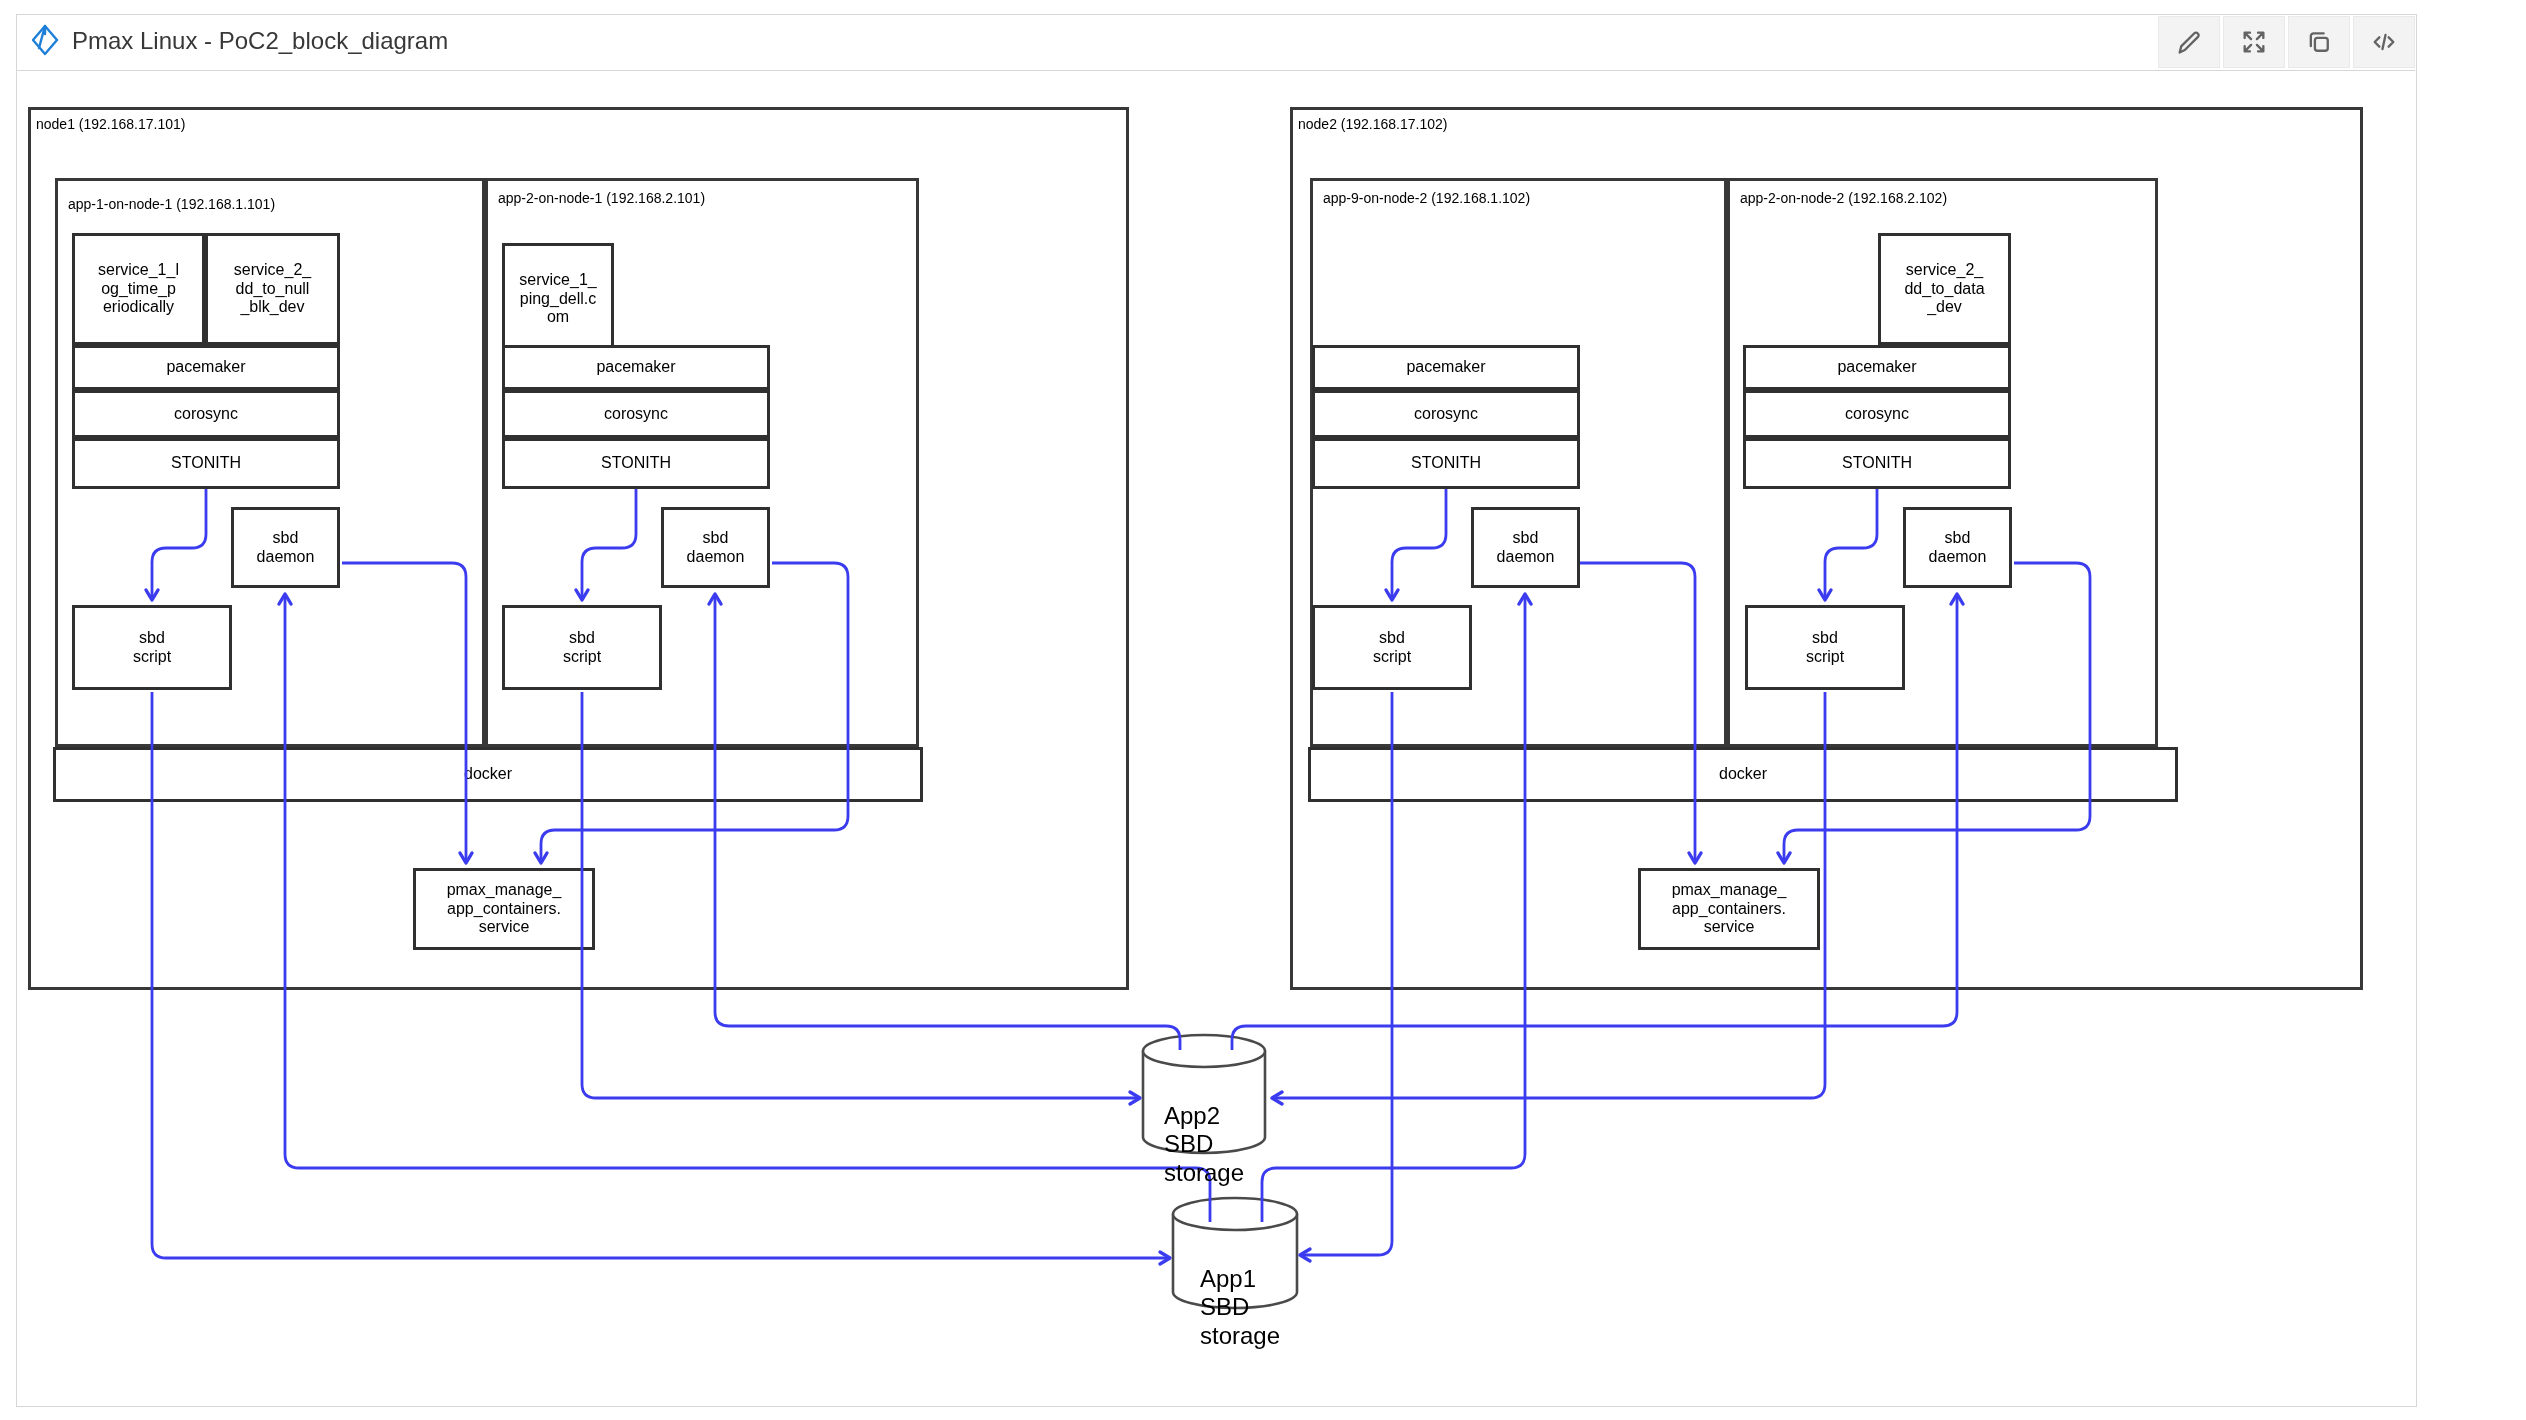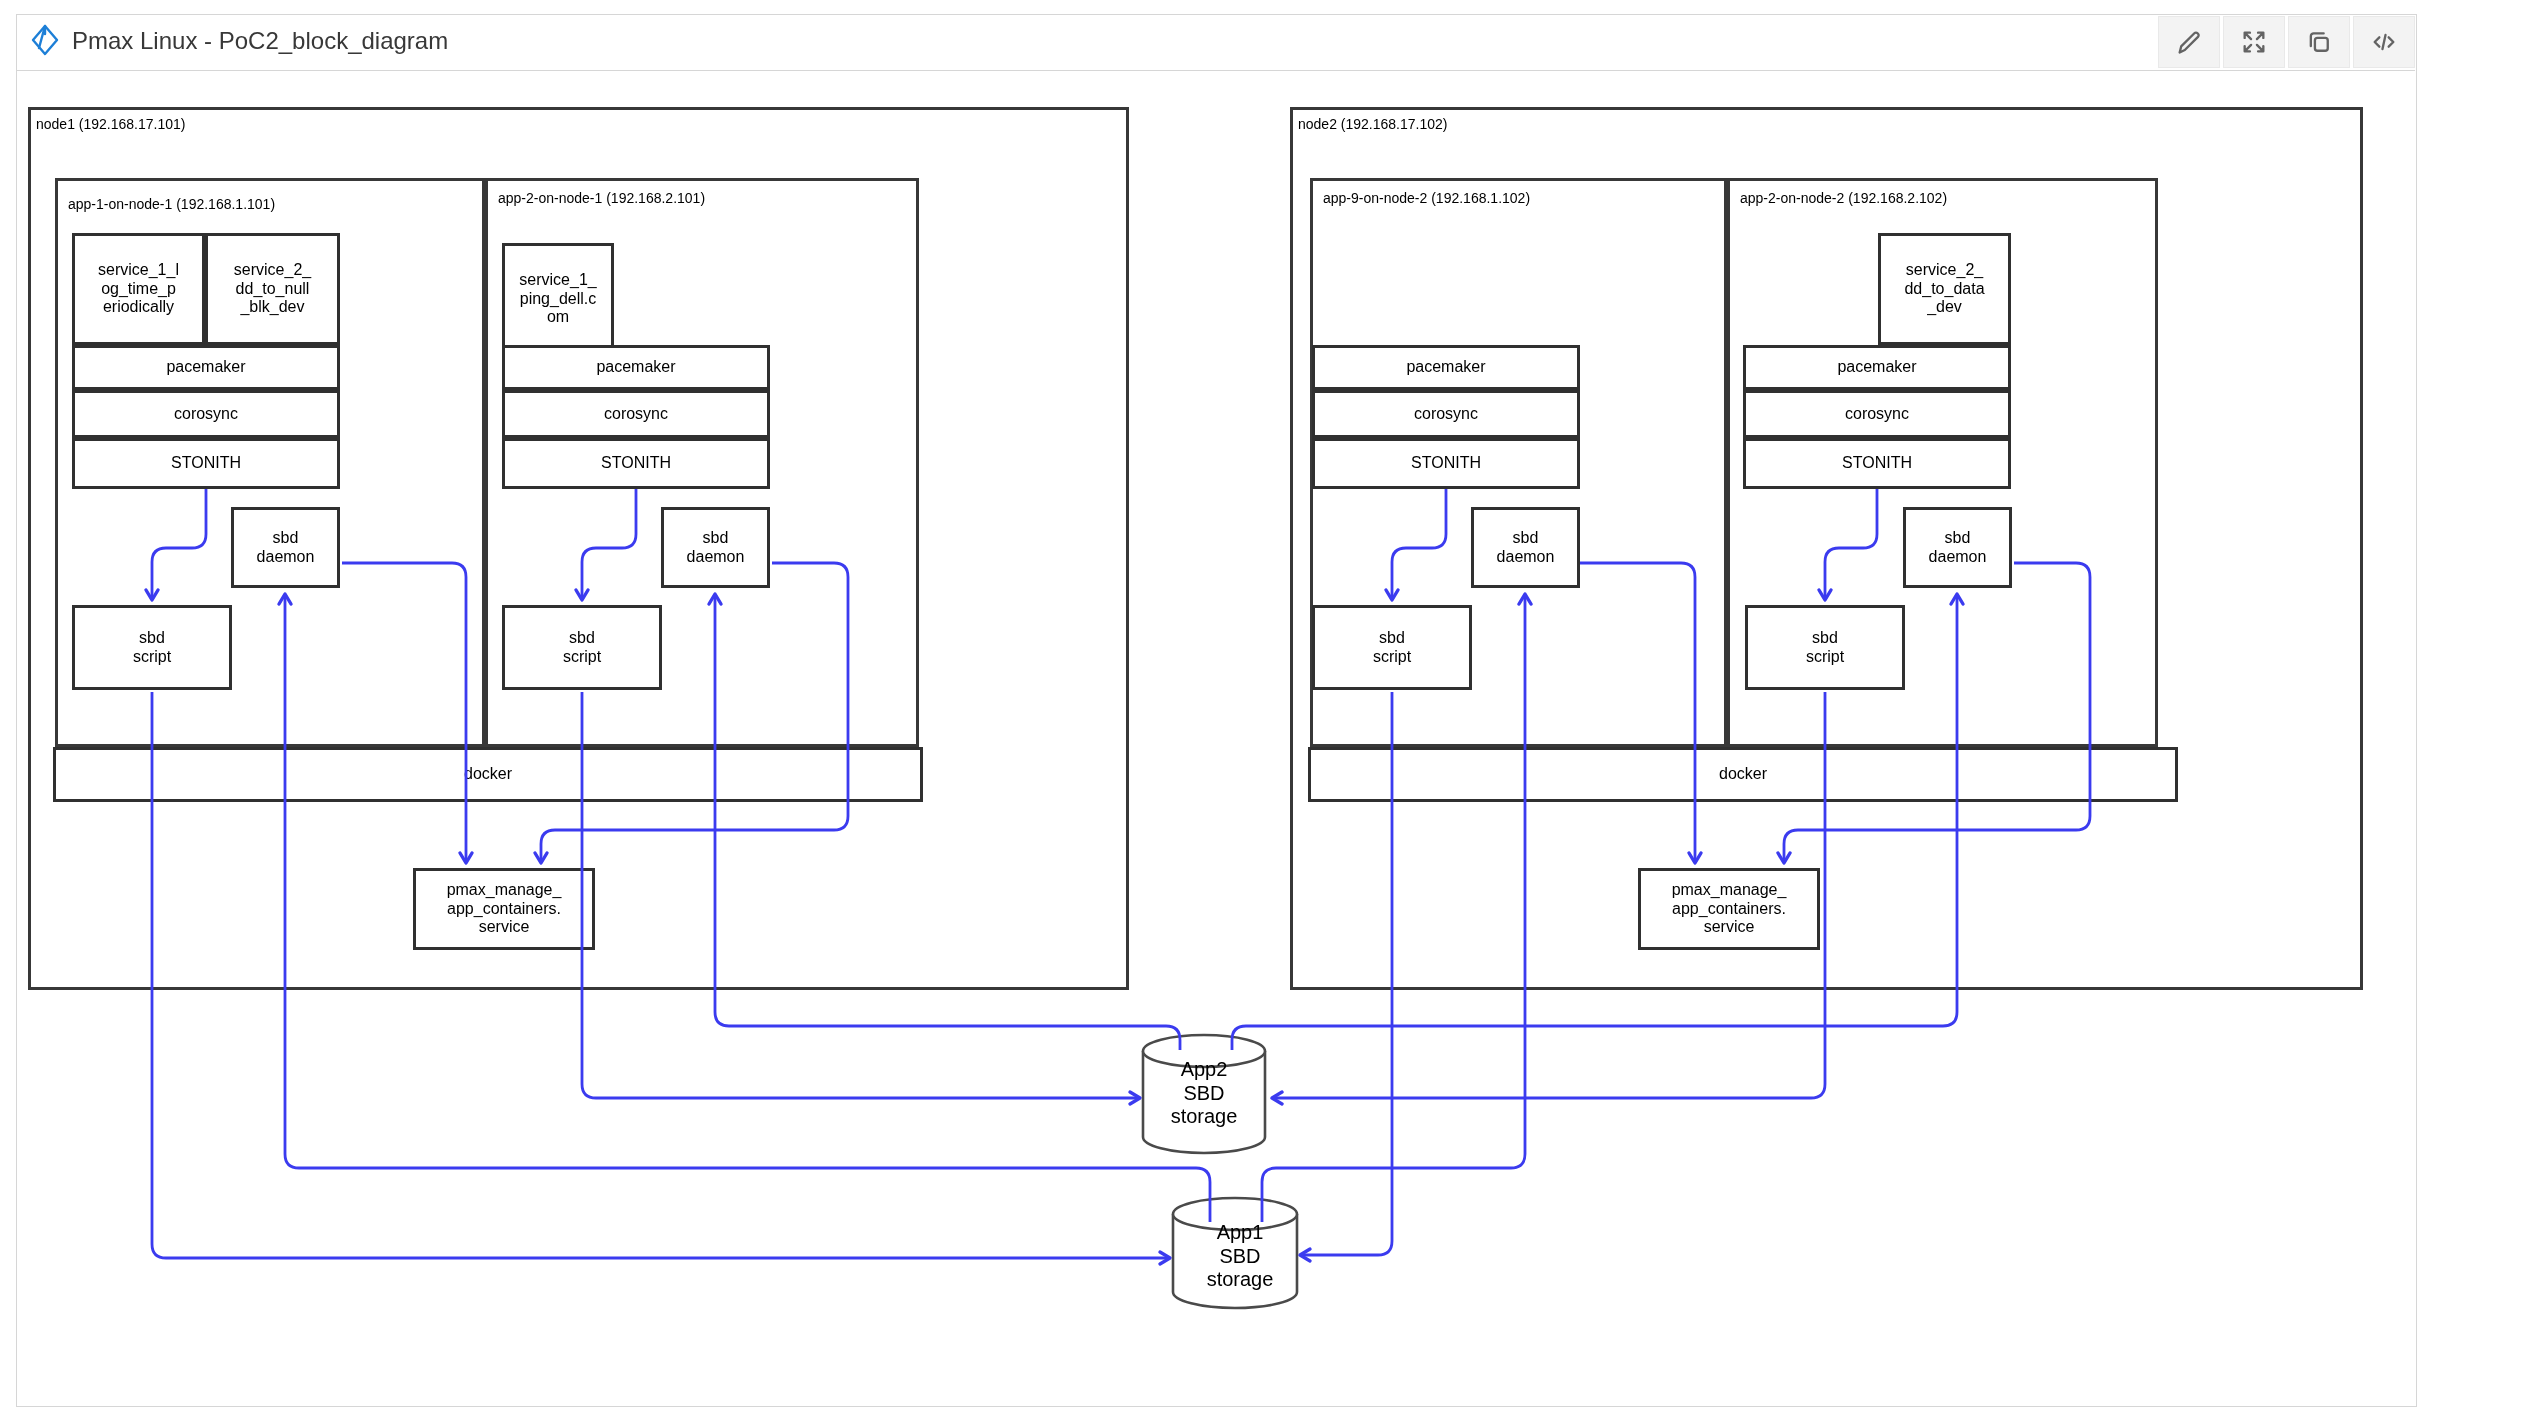--- a/index.html
+++ b/index.html
@@ -22,23 +22,23 @@
   .box{position:absolute;box-sizing:border-box;border:3px solid var(--border,#303030);
         background:#fff;z-index:2;display:flex;align-items:center;justify-content:center;
         text-align:center;white-space:pre-line;font-size:16px;line-height:1.16;}
   .free-title{position:absolute;z-index:3;font-size:14px;white-space:nowrap;}
 
   .overlay{position:absolute;left:0;top:0;z-index:5;pointer-events:none;}
   .edge{fill:none;stroke:var(--edge,#3b3bef);stroke-width:2.8px;}
   .edge-arrowhead{stroke:var(--edge,#3b3bef);fill:none;stroke-width:3.4px;
         stroke-linecap:round;stroke-linejoin:round;}
   .cyl{fill:#ffffff;stroke:#4a4a4a;stroke-width:2.6px;}
-  .storage-label{position:absolute;z-index:6;font-size:20px;line-height:1.18;
-        text-align:center;white-space:pre-line;display:flex;align-items:flex-start;
-        justify-content:center;}
+  .storage-label{position:absolute;z-index:6;font-size:24px;line-height:1.18;
+        white-space:pre-line;display:flex;align-items:flex-start;
+        justify-content:center;margin-top:44px;}
 </style>
 </head>
 <body>
 
 <div class="page">
   <div class="card"></div>
   <div class="titlebar-divider"></div>
 
   <svg class="logo" viewBox="0 0 30 32">
     <path d="M15 2 L27 16 L15 30 L3 16 Z" stroke="#1d7fd7" stroke-width="2.4" fill="none" stroke-linejoin="round"></path>

